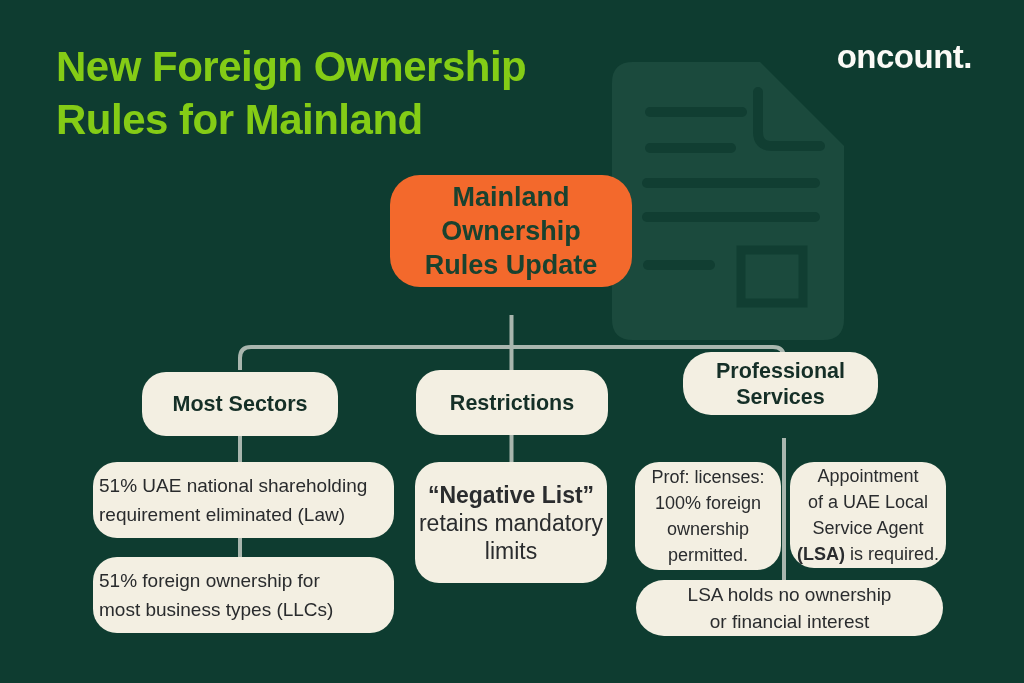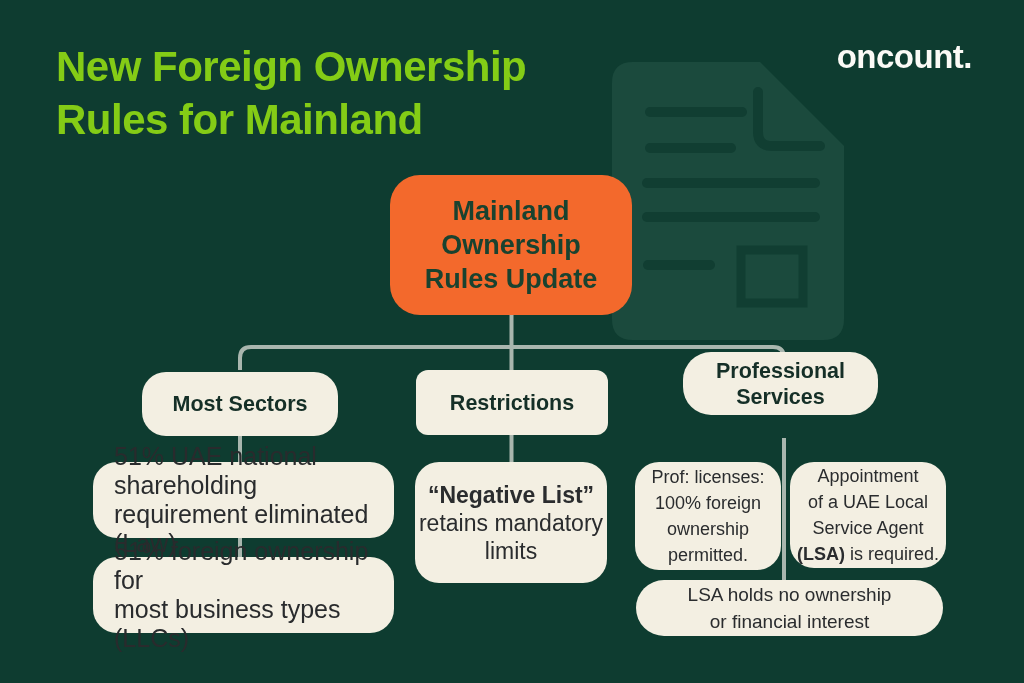--- a/index.html
+++ b/index.html
@@ -26,22 +26,22 @@
     display:flex;flex-direction:column;justify-content:center;align-items:center;
     text-align:center;color:#2a2c2e;
   }
   .card .ln{display:block;}
   .root{
     background:#f3692c;border-radius:30px;
     color:#19422f;font-size:27px;font-weight:700;line-height:34px;
   }
   .branch-h{font-size:21.5px;font-weight:700;color:#152f27;line-height:26px;}
   .left-card{
-    align-items:flex-start;text-align:left;padding-left:21px;box-sizing:border-box;
-    font-size:25px;line-height:29px;color:#292b2d;
+    align-items:flex-start;text-align:left;padding-left:6px;box-sizing:border-box;
+    font-size:19px;line-height:29px;color:#292b2d;
   }
   .mid-card{font-size:23px;line-height:28px;}
   .sm-card{font-size:18px;line-height:26px;}
   .wide-card{font-size:19px;line-height:27px;border-radius:28px;}
   .b{font-weight:700;}
 </style>
 </head>
 <body>
 
 <div class="stage">
@@ -69,30 +69,30 @@
     <g fill="none" stroke-width="4" stroke="#a9b6ae">
       <path d="M 511.5 315 V 370"></path>
       <path d="M 240 370 V 358 Q 240 347 251 347 H 773 Q 784 347 784 358 V 370"></path>
       <path d="M 240 435 V 463"></path>
       <path d="M 240 537 V 558"></path>
       <path d="M 511.5 434 V 463"></path>
       <path d="M 784 438 V 582"></path>
     </g>
   </svg>
 
-  <div class="card root" style="left:390px;top:175px;width:242px;height:140px;">
+  <div class="card root" style="left:390px;top:175px;width:242px;height:112px;">
     <span class="ln">Mainland</span>
     <span class="ln">Ownership</span>
     <span class="ln">Rules Update</span>
   </div>
 
   <div class="card branch-h" style="left:142px;top:372px;width:196px;height:64px;">
     <span class="ln">Most Sectors</span>
   </div>
-  <div class="card branch-h" style="left:416px;top:370px;width:192px;height:65px;border-radius:12px;">
+  <div class="card branch-h" style="left:416px;top:370px;width:192px;height:65px;">
     <span class="ln">Restrictions</span>
   </div>
   <div class="card branch-h" style="left:683px;top:352px;width:195px;height:63px;border-radius:28px;">
     <span class="ln">Professional</span>
     <span class="ln">Services</span>
   </div>
 
   <div class="card left-card" style="left:93px;top:462px;width:301px;height:76px;">
     <span class="ln">51% UAE national shareholding</span>
     <span class="ln">requirement eliminated (Law)</span>

